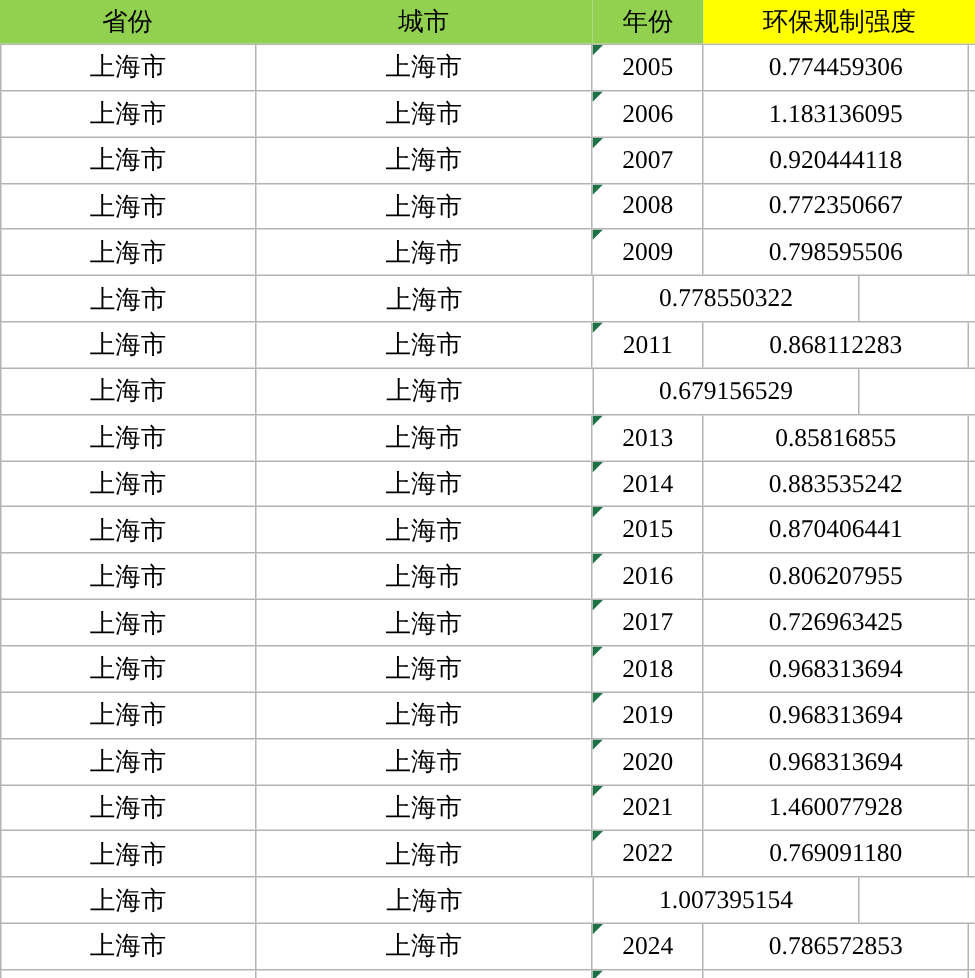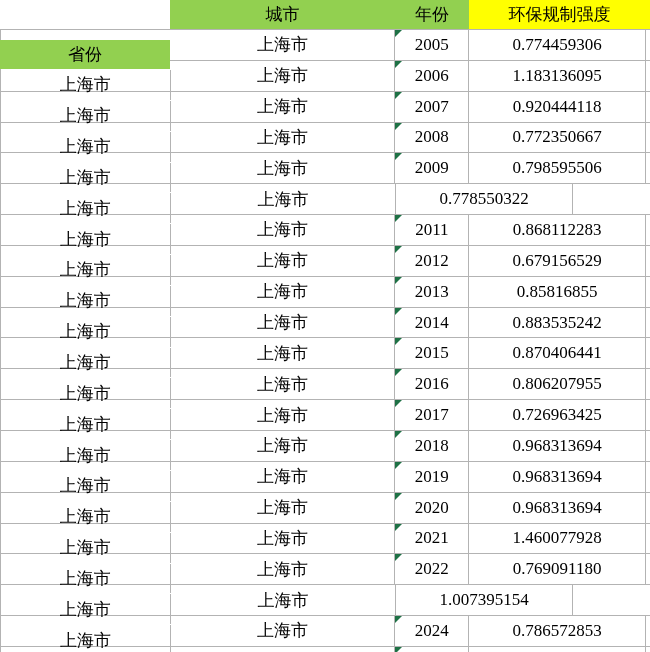--- a/index.html
+++ b/index.html
@@ -32,21 +32,21 @@
     display: flex;
     align-items: center;
     justify-content: center;
     height: 100%;
     border-right: 1px solid var(--grid-border, #b3b3b3);
     position: relative;
     overflow: hidden;
     white-space: nowrap;
   }
   .header-row .cell { border-right: none; font-size: 17px; }
-  .c-province { width: 170px; margin-top: 40px; }
+  .c-province { width: 170px; }
   .header-row .c-province { width: 170px; }
   .c-city { width: 225px; }
   .c-year { width: 74px; }
   .c-value { width: 177px; }
   .header-row .c-value { width: 181px; }
   .gutter { width: 4px; border: none; }
   .hdr-green { background: var(--header-green, #92d050); }
   .hdr-yellow { background: var(--header-yellow, #ffff00); }
   .tri {
     position: absolute;
@@ -116,21 +116,20 @@
       <div class="row">
     <div class="cell c-province">上海市</div>
     <div class="cell c-city">上海市</div>
     <div class="cell c-year"><span class="tri"></span>2011</div>
     <div class="cell c-value">0.868112283</div>
     <div class="gutter"></div>
   </div>
       <div class="row">
     <div class="cell c-province">上海市</div>
     <div class="cell c-city">上海市</div>
-    <div class="cell c-year"><span class="tri"></span>2012</div>
     <div class="cell c-value">0.679156529</div>
     <div class="gutter"></div>
   </div>
       <div class="row">
     <div class="cell c-province">上海市</div>
     <div class="cell c-city">上海市</div>
     <div class="cell c-year"><span class="tri"></span>2013</div>
     <div class="cell c-value">0.85816855</div>
     <div class="gutter"></div>
   </div>

